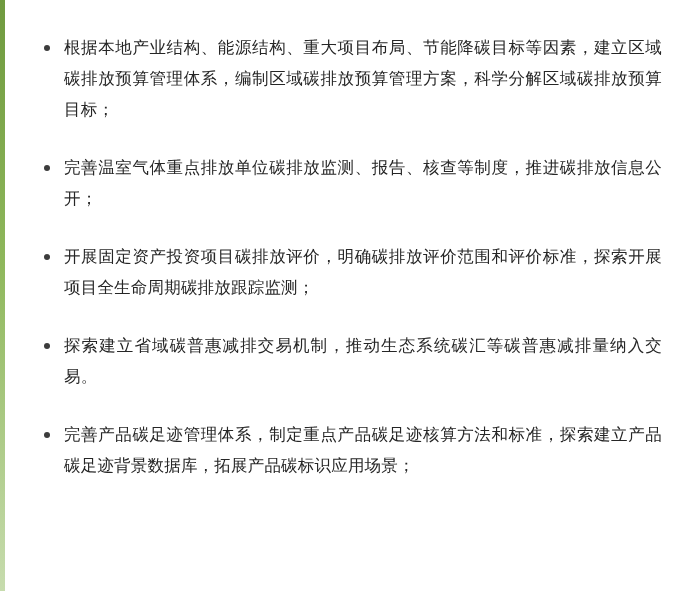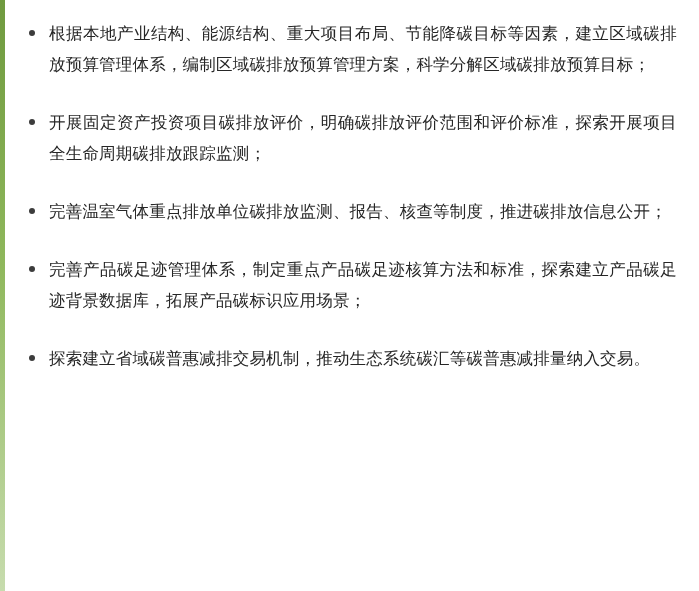--- a/index.html
+++ b/index.html
@@ -32,22 +32,23 @@
     position: absolute;
     left: 5px;
     top: 0;
     right: 0;
     bottom: 0;
     padding: 18px 22px 10px 18px;
     box-sizing: border-box;
   }
   ul.bullet-list {
     list-style: none;
-    margin: 0;
+    margin: 15px;
     padding: 0;
+    font-family: Liberation Mono, monospace;
   }
   ul.bullet-list > li {
     position: relative;
     padding-left: 26px;
     margin-bottom: 27px;
     color: #262626;
     font-size: 16.5px;
     line-height: 31px;
     letter-spacing: 0.2px;
     text-align: justify;
@@ -75,29 +76,29 @@
 <div class="page">
   <div class="left-rule"></div>
   <div class="content">
     <ul class="bullet-list">
       <li>
         <span class="bullet-dot"></span>
         <span class="item-text">根据本地产业结构、能源结构、重大项目布局、节能降碳目标等因素，建立区域碳排放预算管理体系，编制区域碳排放预算管理方案，科学分解区域碳排放预算目标；</span>
       </li>
       <li>
         <span class="bullet-dot"></span>
+        <span class="item-text">完善温室气体重点排放单位碳排放监测、报告、核查等制度，推进碳排放信息公开；</span>
+      </li>
+      <li>
+        <span class="bullet-dot"></span>
         <span class="item-text">开展固定资产投资项目碳排放评价，明确碳排放评价范围和评价标准，探索开展项目全生命周期碳排放跟踪监测；</span>
       </li>
       <li>
         <span class="bullet-dot"></span>
-        <span class="item-text">完善温室气体重点排放单位碳排放监测、报告、核查等制度，推进碳排放信息公开；</span>
+        <span class="item-text">探索建立省域碳普惠减排交易机制，推动生态系统碳汇等碳普惠减排量纳入交易。</span>
       </li>
       <li>
         <span class="bullet-dot"></span>
         <span class="item-text">完善产品碳足迹管理体系，制定重点产品碳足迹核算方法和标准，探索建立产品碳足迹背景数据库，拓展产品碳标识应用场景；</span>
-      </li>
-      <li>
-        <span class="bullet-dot"></span>
-        <span class="item-text">探索建立省域碳普惠减排交易机制，推动生态系统碳汇等碳普惠减排量纳入交易。</span>
       </li>
     </ul>
   </div>
 </div>
 
 </body></html>

